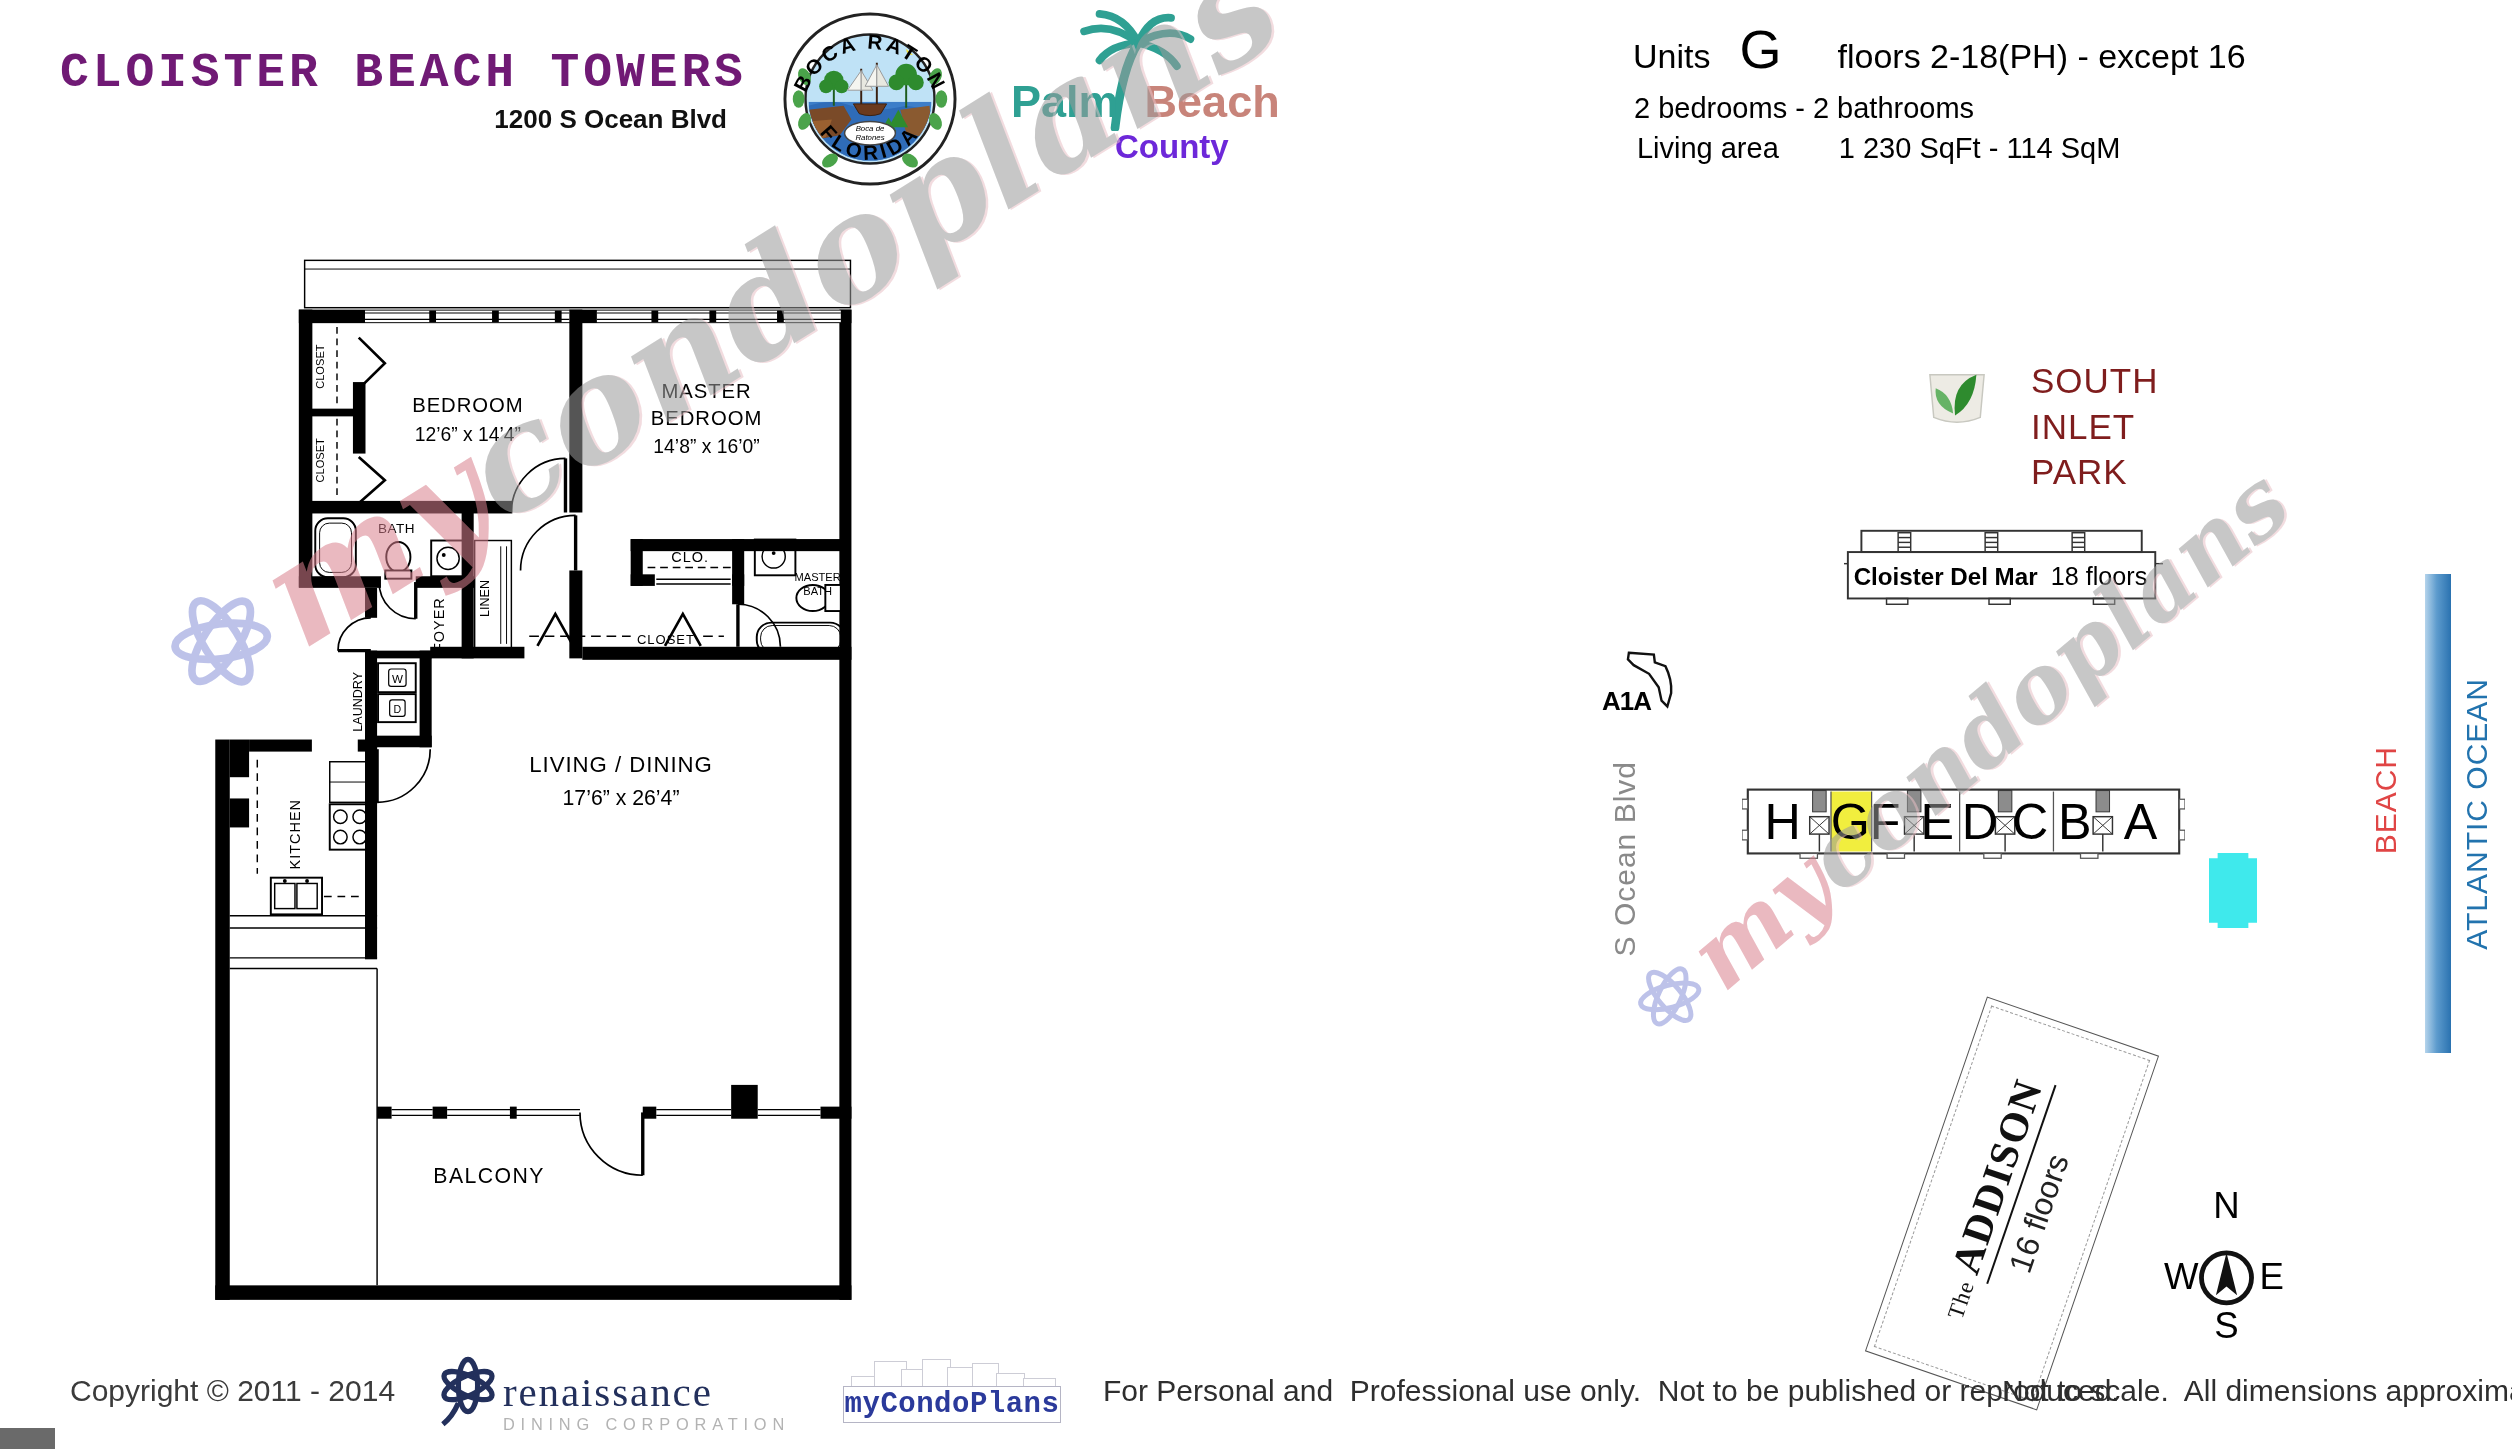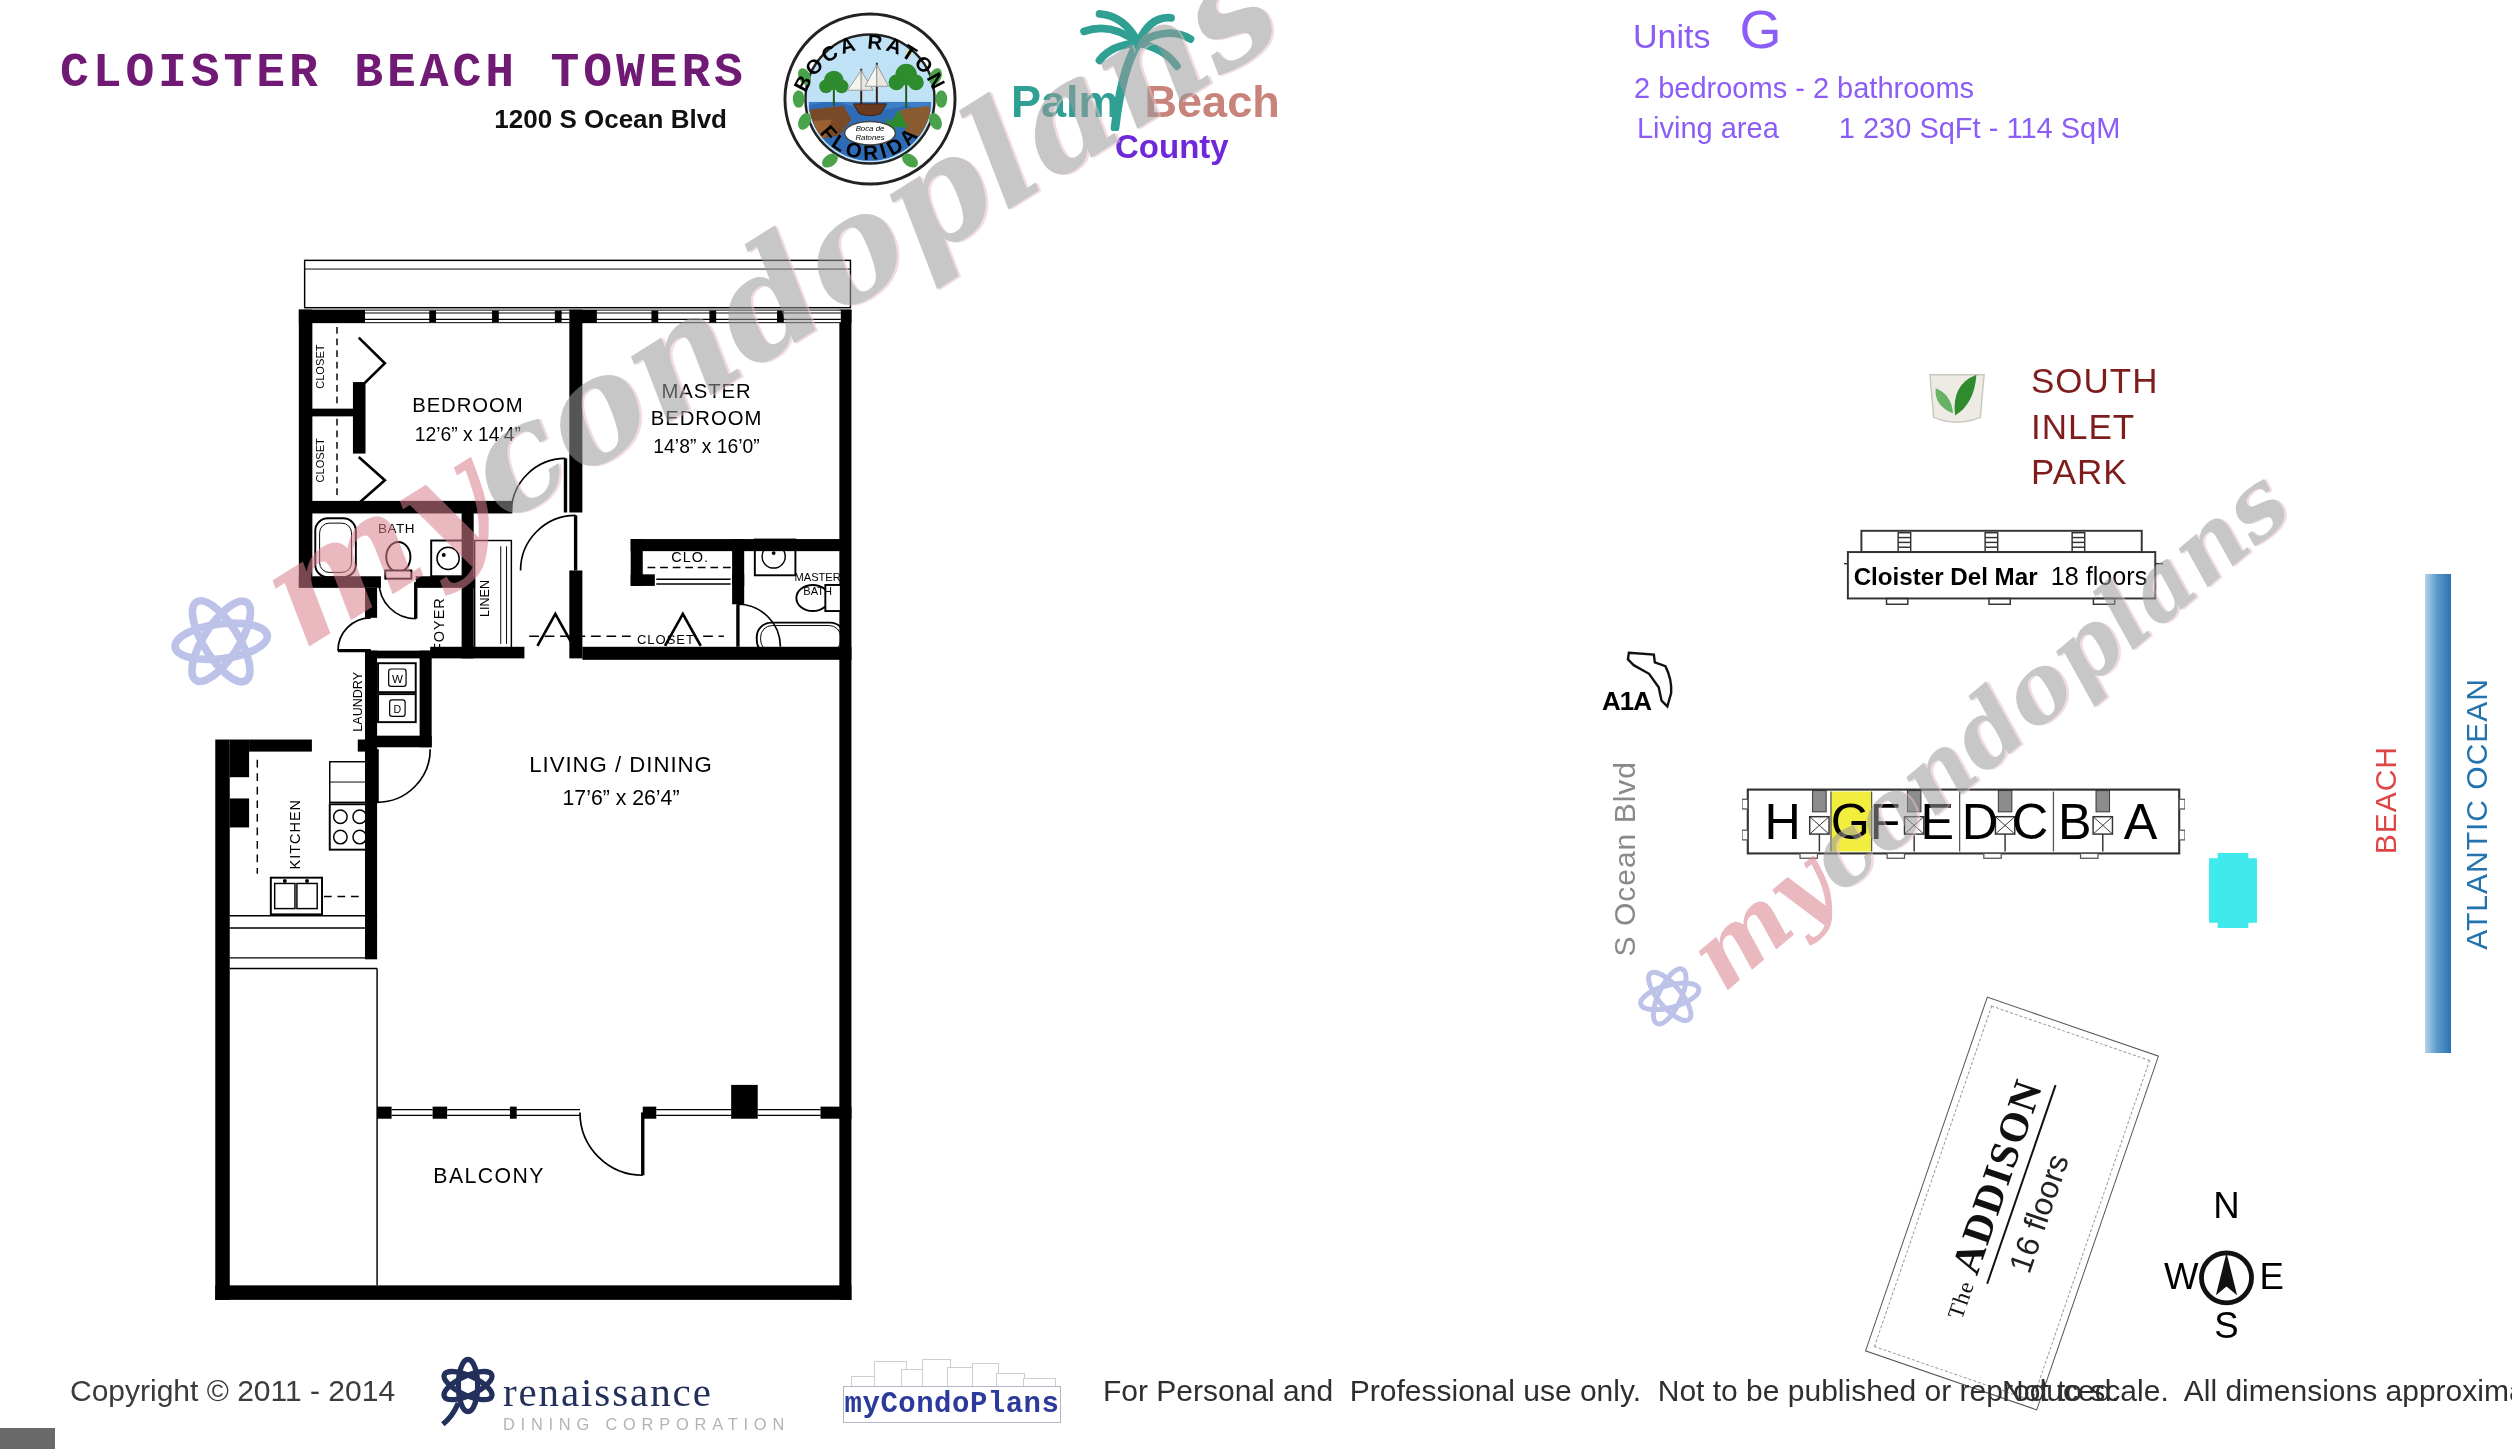--- a/index.html
+++ b/index.html
@@ -13,21 +13,21 @@
   .title-block .addr{text-align:right;font-size:26px;font-weight:600;color:#111;margin-top:3.9px;}
 
   .boca-seal{position:absolute;left:783px;top:11.6px;width:174px;height:174px;}
   .palm-logo{position:absolute;left:1011px;top:13.5px;width:309px;height:164px;}
   .palm-logo .pb-line{position:absolute;left:0px;top:62px;font-size:45px;font-weight:600;white-space:nowrap;}
   .palm-logo .pb-line .w-palm{color:#2fa093;}
   .palm-logo .pb-line .w-beach{color:#c8847a;margin-left:13.5px;}
   .palm-logo .county{position:absolute;left:104px;top:114px;font-size:33px;font-weight:600;color:#6d28d9;text-align:center;}
   .palm-tree{position:absolute;left:46px;top:-3.9px;}
 
-  .units-info{position:absolute;left:1633px;top:2px;color:#8b5cf6;}
+  .units-info{position:absolute;left:1633px;top:22px;color:#000000;}
   .units-info .row1{display:flex;align-items:baseline;}
   .units-info .lbl{font-size:34px;}
   .units-info .letter{font-size:54px;margin-left:29px;line-height:1;}
   .units-info .floors{font-size:34px;margin-left:56px;}
   .units-info .row2{font-size:29px;margin-top:15.5px;margin-left:1px;}
   .units-info .row3{font-size:29px;margin-top:7.7px;margin-left:3.9px;display:flex;}
   .units-info .row3 .val{margin-left:60px;}
 
   
   .plan{position:absolute;left:145px;top:242px;width:754px;height:1082px;}
@@ -177,20 +177,21 @@
       <span class="w-palm">Palm</span>
       <span class="w-beach">Beach</span>
     </div>
     <div class="county">County</div>
   </div>
 
   <div class="units-info">
     <div class="row1">
       <span class="lbl">Units</span>
       <span class="letter">G</span>
+      <span class="floors">floors 2-18(PH) - except 16</span>
     </div>
     <div class="row2">2 bedrooms - 2 bathrooms</div>
     <div class="row3">
       <span>Living area</span>
       <span class="val">1 230 SqFt - 114 SqM</span>
     </div>
   </div>
 
   <svg class="plan" viewBox="0 0 1560 2240">
 

